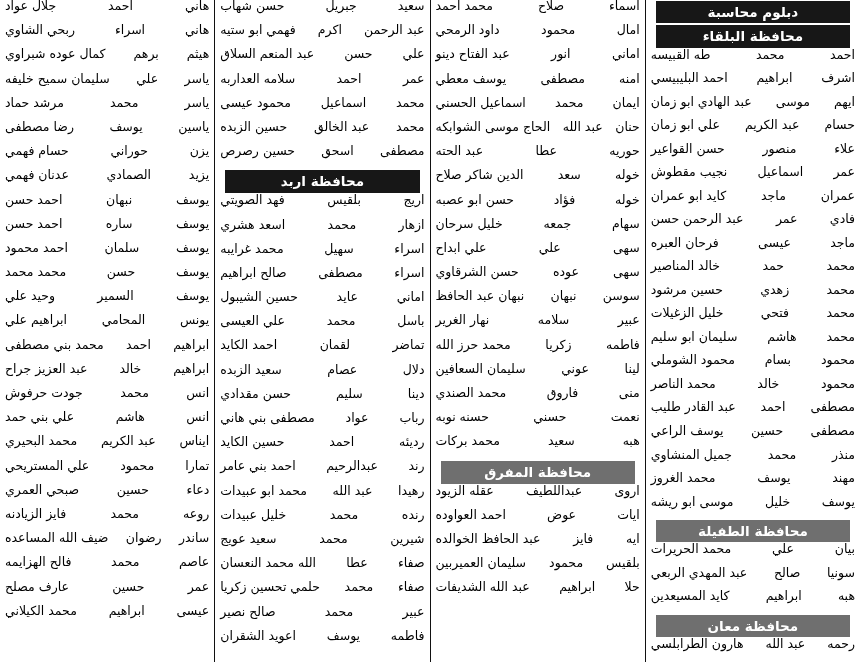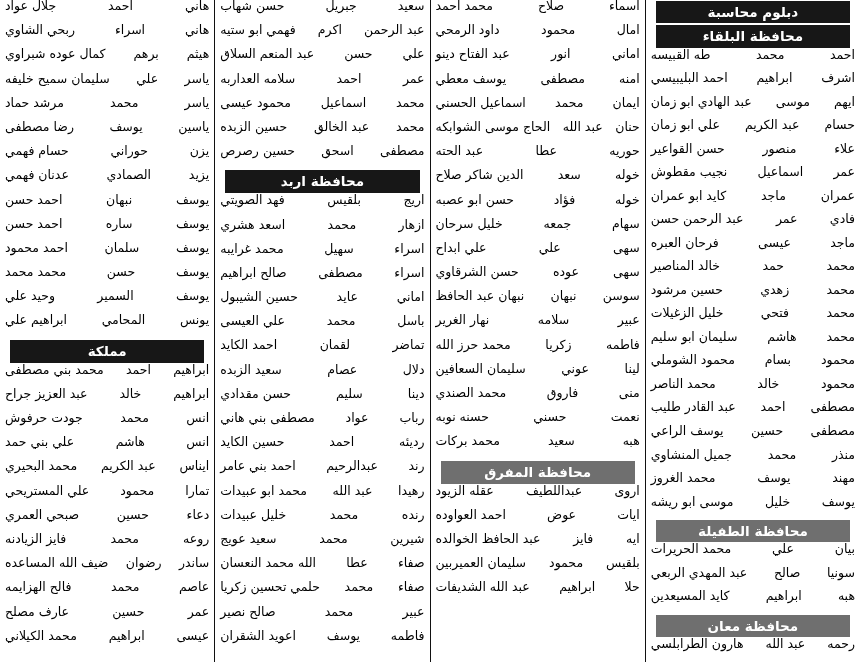--- a/index.html
+++ b/index.html
@@ -519,21 +519,20 @@
       <div class="entry">
         <span class="p p1">يوسف</span>
         <span class="p p2">السمير</span>
         <span class="p p3">وحيد علي</span>
       </div>
       <div class="entry">
         <span class="p p1">يونس</span>
         <span class="p p2">المحامي</span>
         <span class="p p3">ابراهيم علي</span>
       </div>
-      <div class="hdr dark">مملكة</div>
       <div class="entry">
         <span class="p p1">ابراهيم</span>
         <span class="p p2">احمد</span>
         <span class="p p3">محمد بني مصطفى</span>
       </div>
       <div class="entry">
         <span class="p p1">ابراهيم</span>
         <span class="p p2">خالد</span>
         <span class="p p3">عبد العزيز جراح</span>
       </div>

